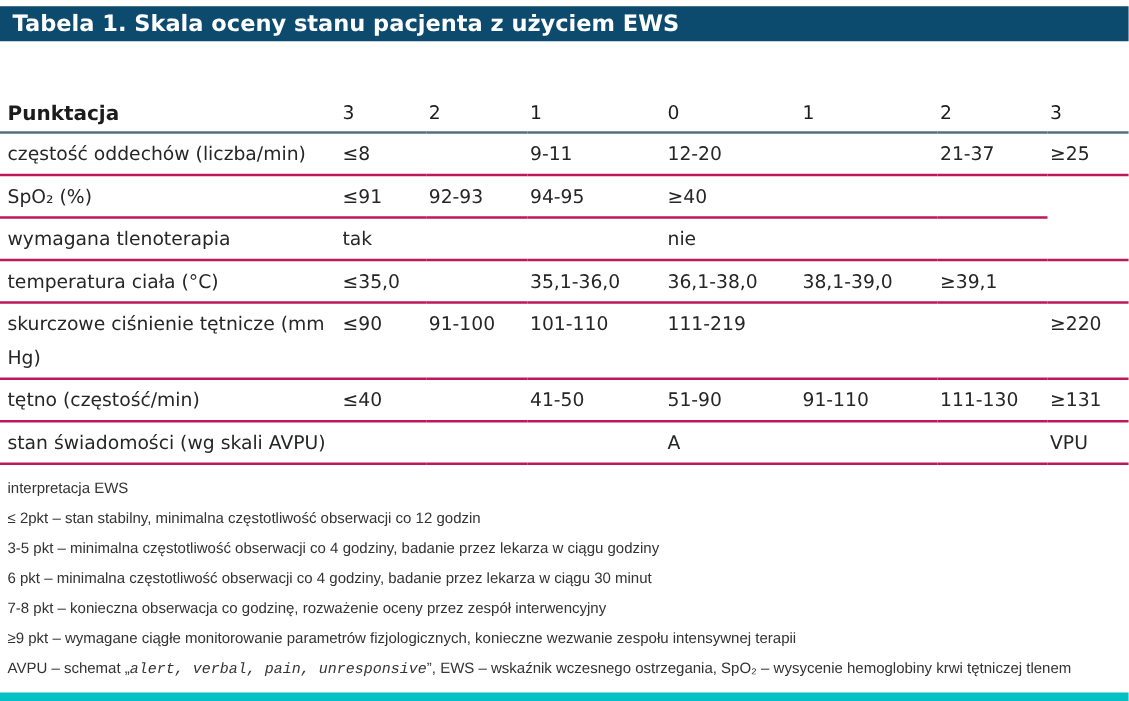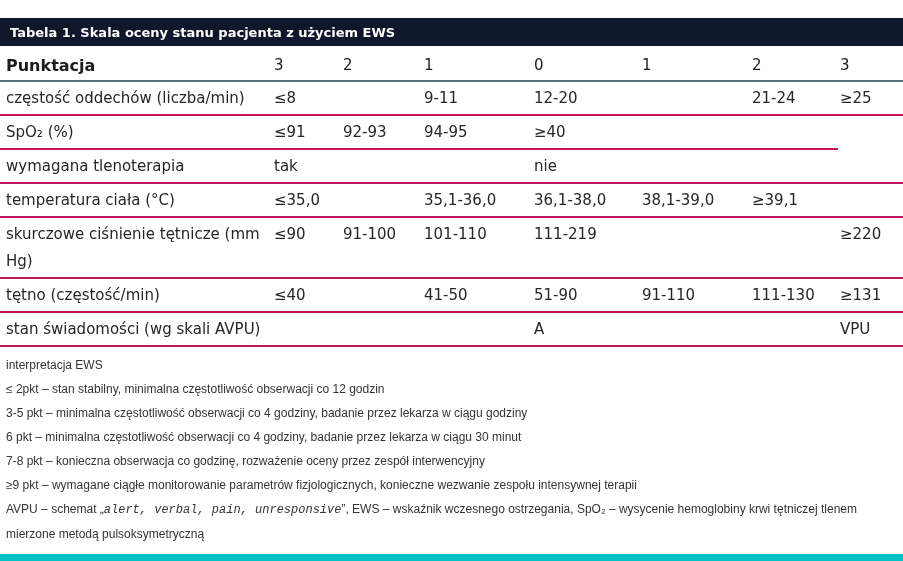--- a/index.html
+++ b/index.html
@@ -5,35 +5,36 @@
   html, body { margin: 0; padding: 0; }
   body {
     width: 903px; height: 561px;
     background: #ffffff;
     color: #262626;
     font-family: "DejaVu Sans", sans-serif;
     overflow: hidden;
     position: relative;
   }
   .title-bar {
-    margin-top: 18px;
+    margin-top: 5px;
     height: 28px;
-    background: #0f172a;
+    background: #0c4a6e;
     color: #ffffff;
     display: flex;
     align-items: center;
     padding-left: 10px;
-    font-size: 13px;
+    font-size: 18px;
     font-weight: bold;
   }
   table.ews {
     border-collapse: collapse;
     table-layout: fixed;
     width: 903px;
     font-size: 15px;
+    margin-top: 38px;
   }
   table.ews col.c-label { width: 272px; }
   table.ews col.c1 { width: 69px; }
   table.ews col.c2 { width: 81px; }
   table.ews col.c3 { width: 110px; }
   table.ews col.c4 { width: 108px; }
   table.ews col.c5 { width: 110px; }
   table.ews col.c6 { width: 88px; }
   table.ews col.c7 { width: 65px; }
   thead th {
@@ -109,21 +110,21 @@
       </tr>
     </thead>
     <tbody id="tbody-rows">
         <tr>
           <th>częstość oddechów (liczba/min)</th>
           <td>≤8</td>
           <td></td>
           <td>9-11</td>
           <td>12-20</td>
           <td></td>
-          <td>21-24</td>
+          <td>21-37</td>
           <td>≥25</td>
         </tr>
         <tr>
           <th>SpO₂ (%)</th>
           <td>≤91</td>
           <td>92-93</td>
           <td>94-95</td>
           <td>≥40</td>
           <td></td>
           <td></td>

